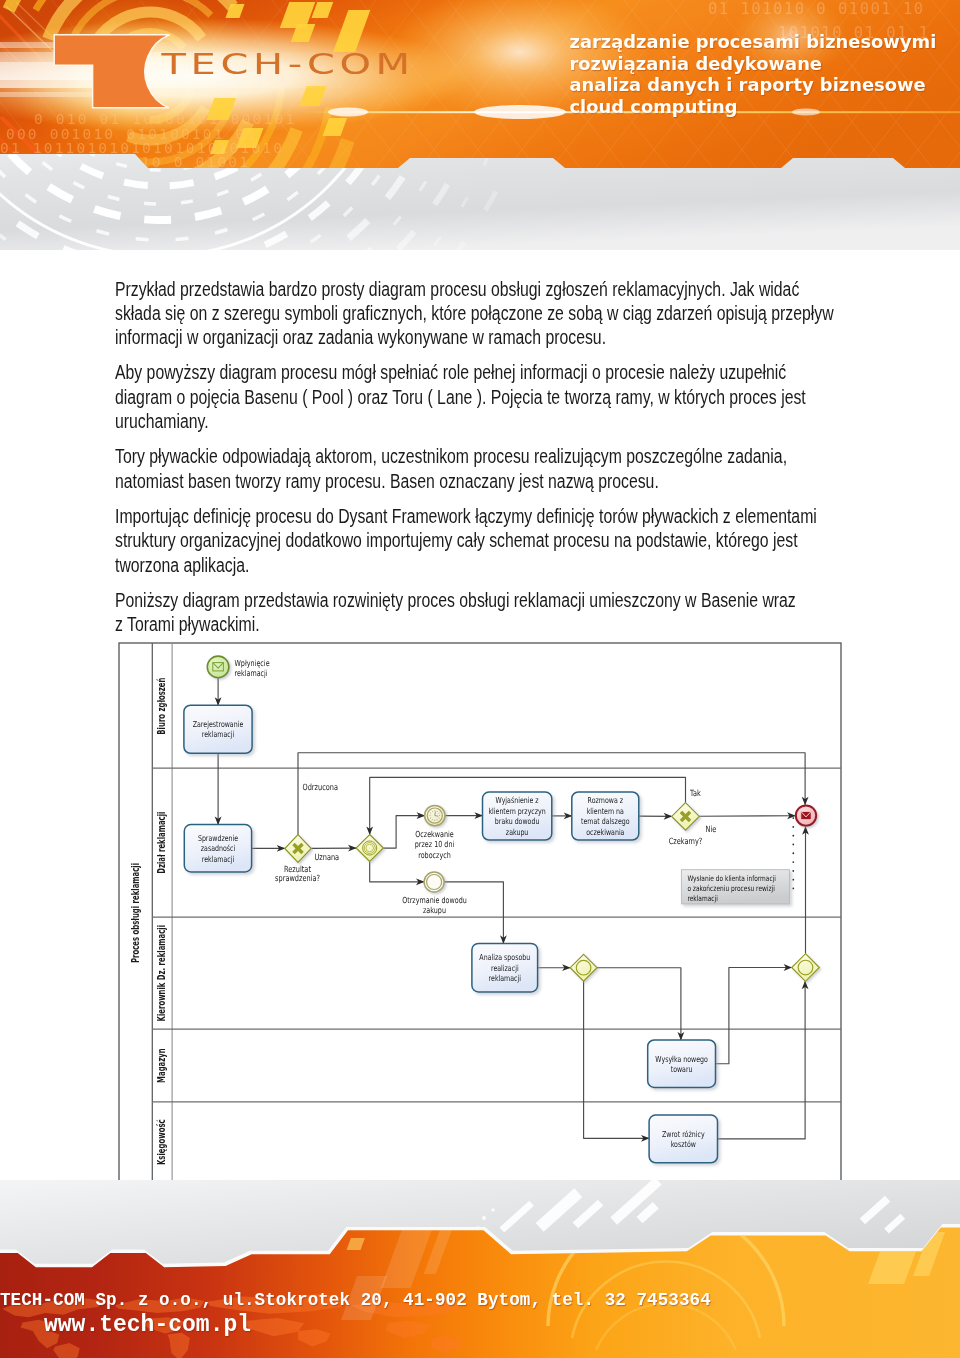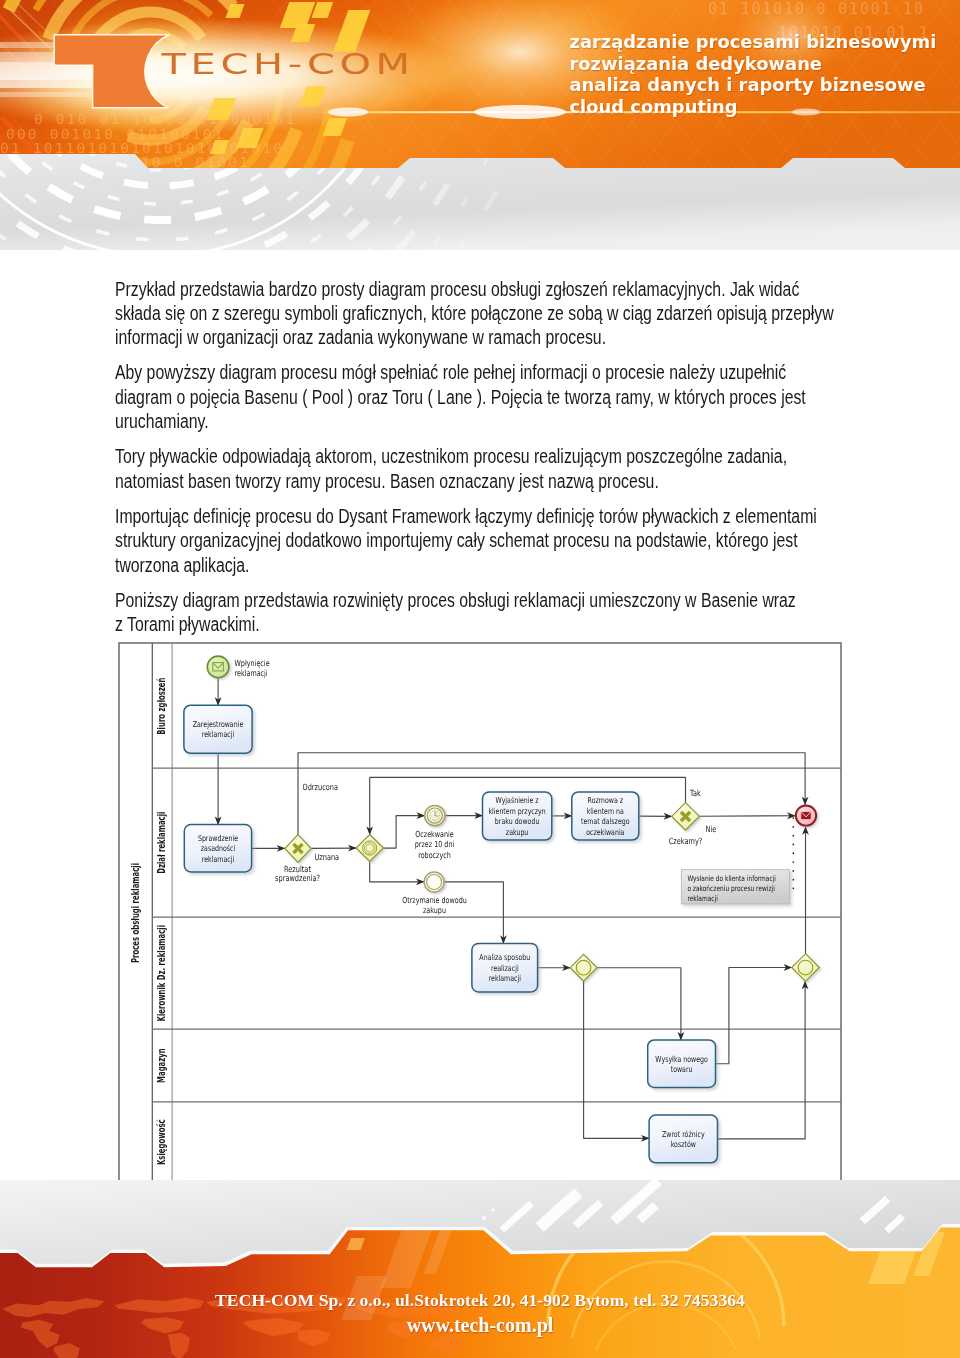--- a/index.html
+++ b/index.html
@@ -27,25 +27,25 @@
 
   
   .diagram{position:absolute;left:0px;top:0px;}
   .dwrap{position:absolute;left:118px;top:642px;width:726px;height:545px;}
 
   .diagram-shadow{position:absolute;left:114px;top:1180px;width:846px;height:13px;background:#ffffff;}
 
   
   .footer{position:absolute;left:0;top:1180px;width:960px;height:178px;overflow:hidden;}
   .foot-svg{position:absolute;left:0;top:0;display:block;}
-  .foot-text{position:absolute;left:0;top:1288px;width:960px;text-align:center;
-     font-family:Liberation Serif, serif;font-weight:700;color:#fff;line-height:25px;
+  .foot-text{position:absolute;left:0;top:1288px;width:960px;text-align:left;
+     font-family:Liberation Mono, monospace;font-weight:700;color:#fff;line-height:25px;
      text-shadow:0.8px 0.8px 1.2px rgba(120,30,0,0.45);}
   .foot-l1{font-size:17.6px;letter-spacing:0.05px;}
-  .foot-l2{font-size:20px;}
+  .foot-l2{font-size:23px;margin-left:44px;}
 </style>
 </head>
 <body>
 
 <div class="page">
 
   <div class="header">
 <svg class="hdr-svg" width="960" height="250" viewBox="0 0 960 250">
 <defs>
   <linearGradient id="hgMain" x1="0" y1="0.15" x2="1" y2="0.55">

